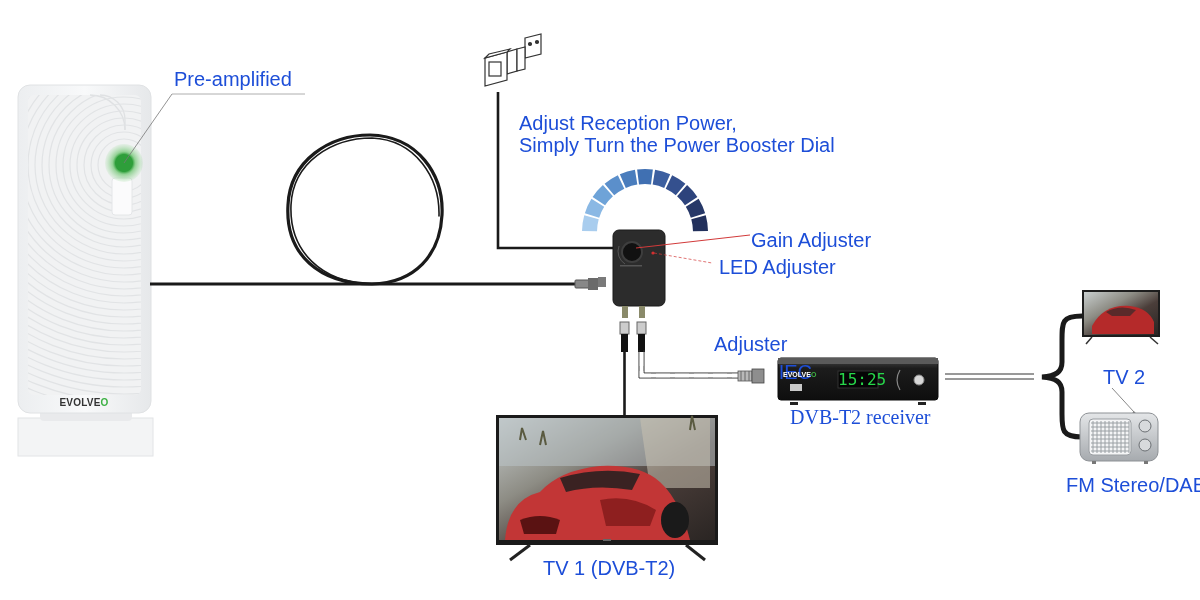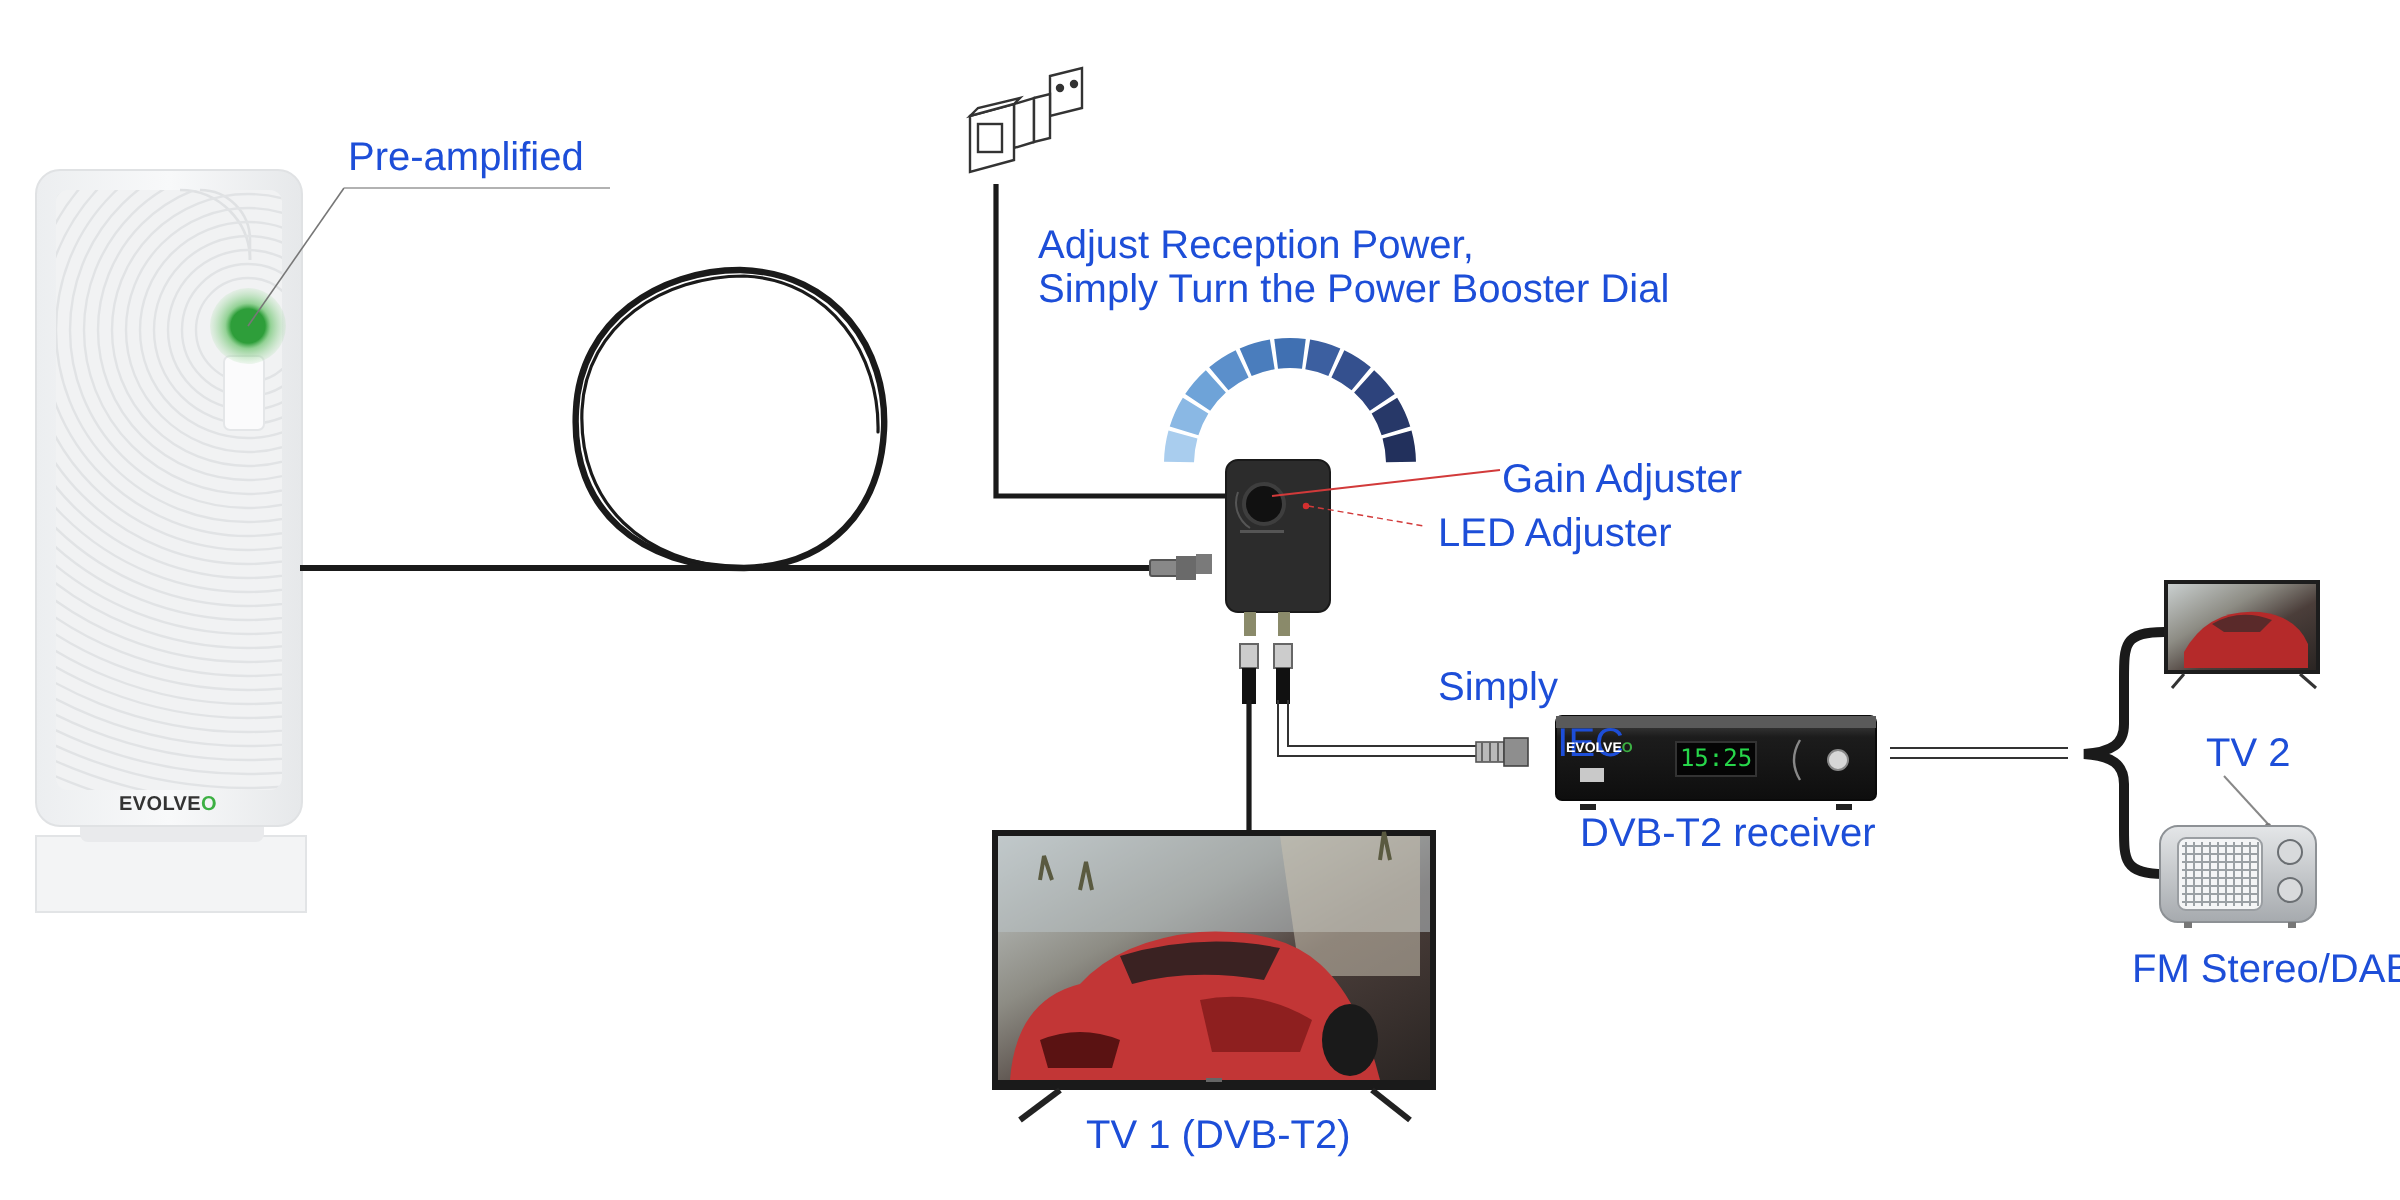--- a/index.html
+++ b/index.html
@@ -250,21 +250,21 @@
 
 <div class="abs" style="left:24px;top:397px;width:120px;text-align:center;font-size:10px;font-weight:bold;color:#333;letter-spacing:0.2px;"><span>EVOLVE</span><span style="color:#3cb043">O</span></div>
 
 <div class="lbl" style="left:519px;top:112px;">Adjust Reception Power,</div>
 <div class="lbl" style="left:519px;top:134px;">Simply Turn the Power Booster Dial</div>
 
 <div class="lbl" style="left:751px;top:229px;text-align:center;">Gain Adjuster</div>
 <div class="lbl" style="left:719px;top:256px;">LED Adjuster</div>
 
 <div class="lbl" style="left:742px;top:313px;width:70px;text-align:right;margin-top:48px;">IEC</div>
-<div class="lbl" style="left:714px;top:333px;width:70px;text-align:center;">Simply</div>
+<div class="lbl" style="left:714px;top:333px;width:70px;text-align:center;">Adjuster</div>
 
 <div class="abs" style="left:783px;top:371px;font-size:7px;font-weight:bold;color:#fff;"><span>EVOLVE</span><span style="color:#3cb043">O</span></div>
-<div class="abs" style="left:838px;top:371px;width:40px;height:17px;line-height:17px;text-align:center;font-family:'DejaVu Sans Mono',monospace;font-size:12px;color:#27d64a;">15:25</div>
-
-<div class="lbl" style="left:790px;top:406px;">DVB-T2 receiver</div>
+<div class="abs" style="left:838px;top:371px;width:40px;height:17px;line-height:17px;text-align:center;font-family:'DejaVu Sans Mono',monospace;font-size:16px;color:#27d64a;">15:25</div>
+
+<div class="lbl" style="left:790px;top:406px;font-family:Liberation Serif, serif;">DVB-T2 receiver</div>
 <div class="lbl" style="left:1103px;top:366px;">TV 2</div>
 <div class="lbl" style="left:1066px;top:474px;">FM Stereo/DAB</div>
 <div class="lbl" style="left:543px;top:557px;">TV 1 (DVB-T2)</div>
 
 </body></html>

